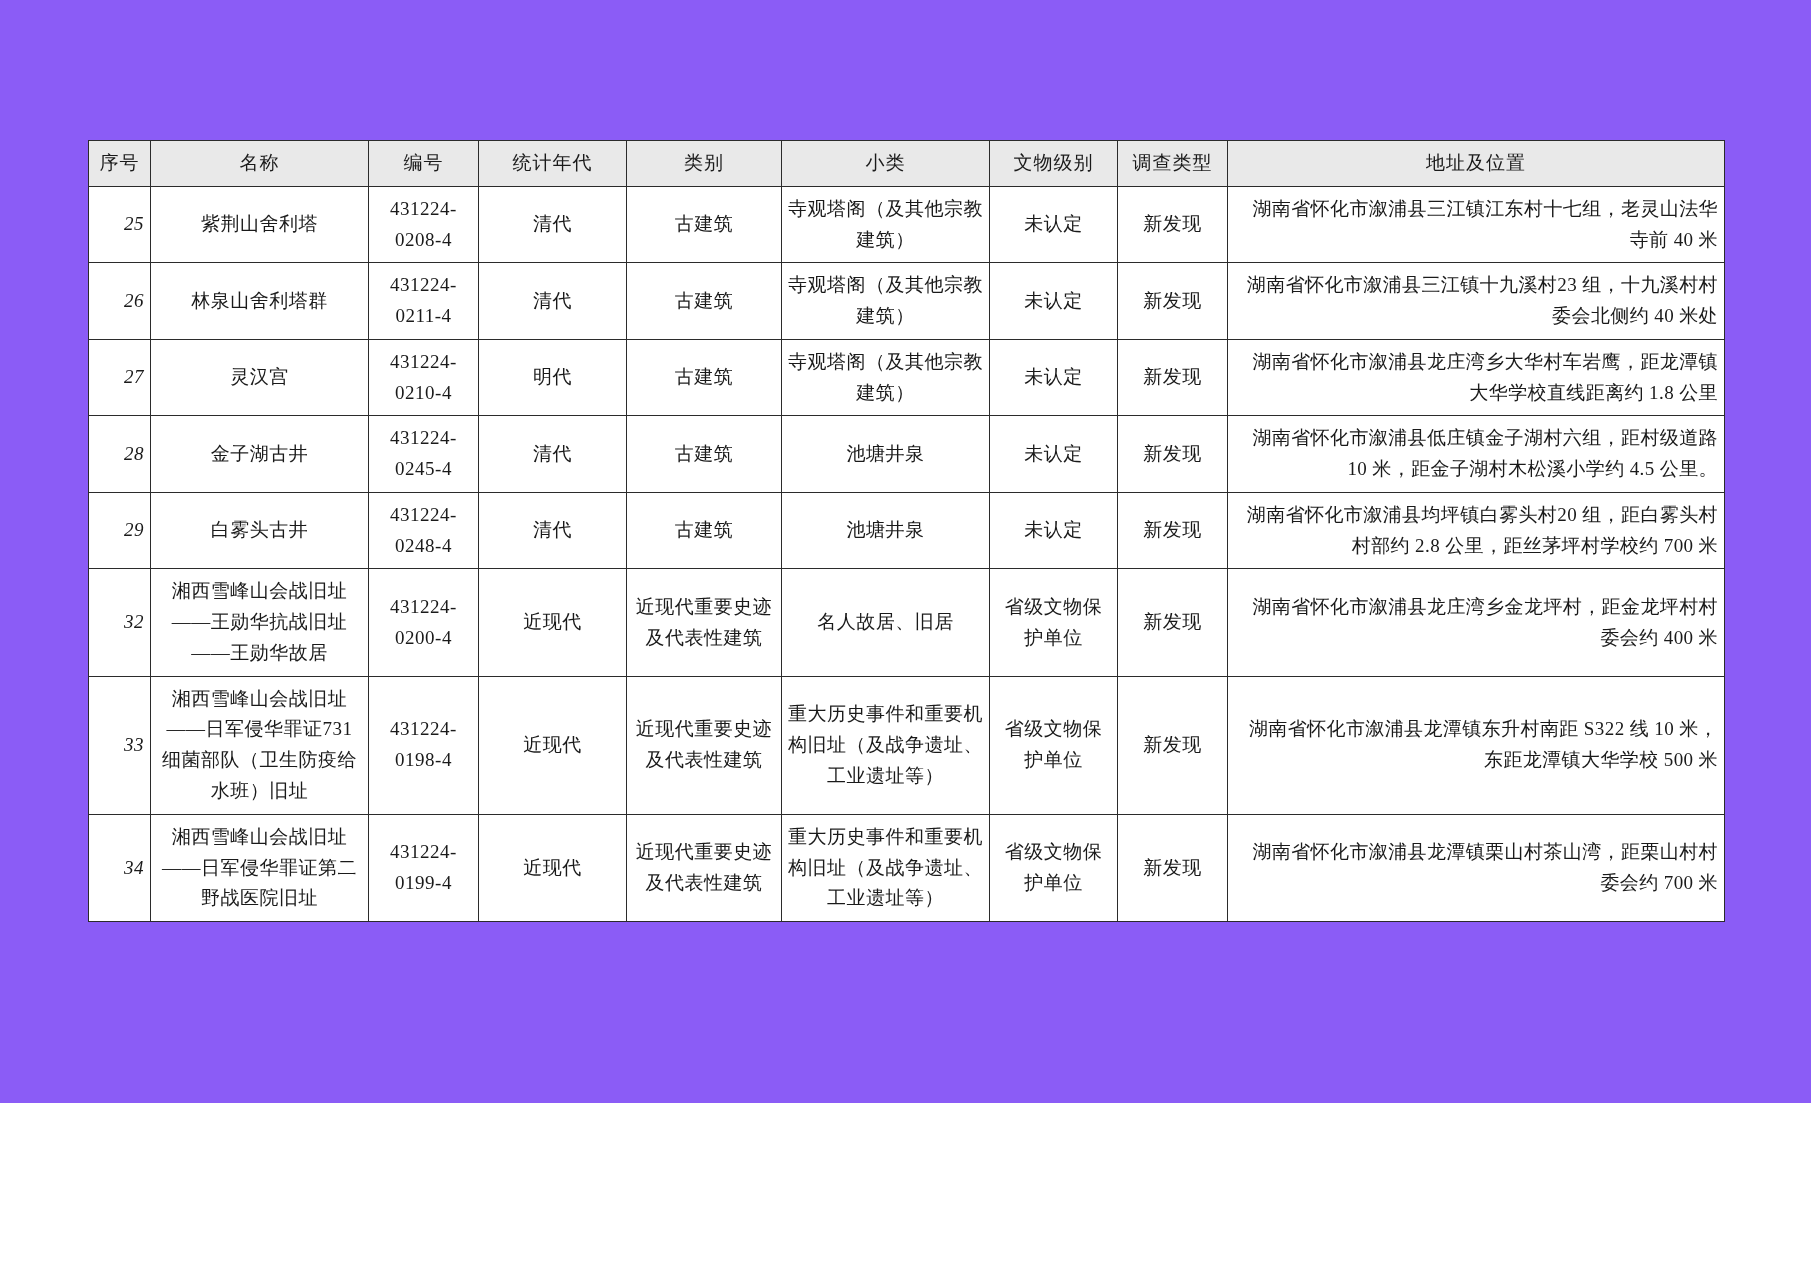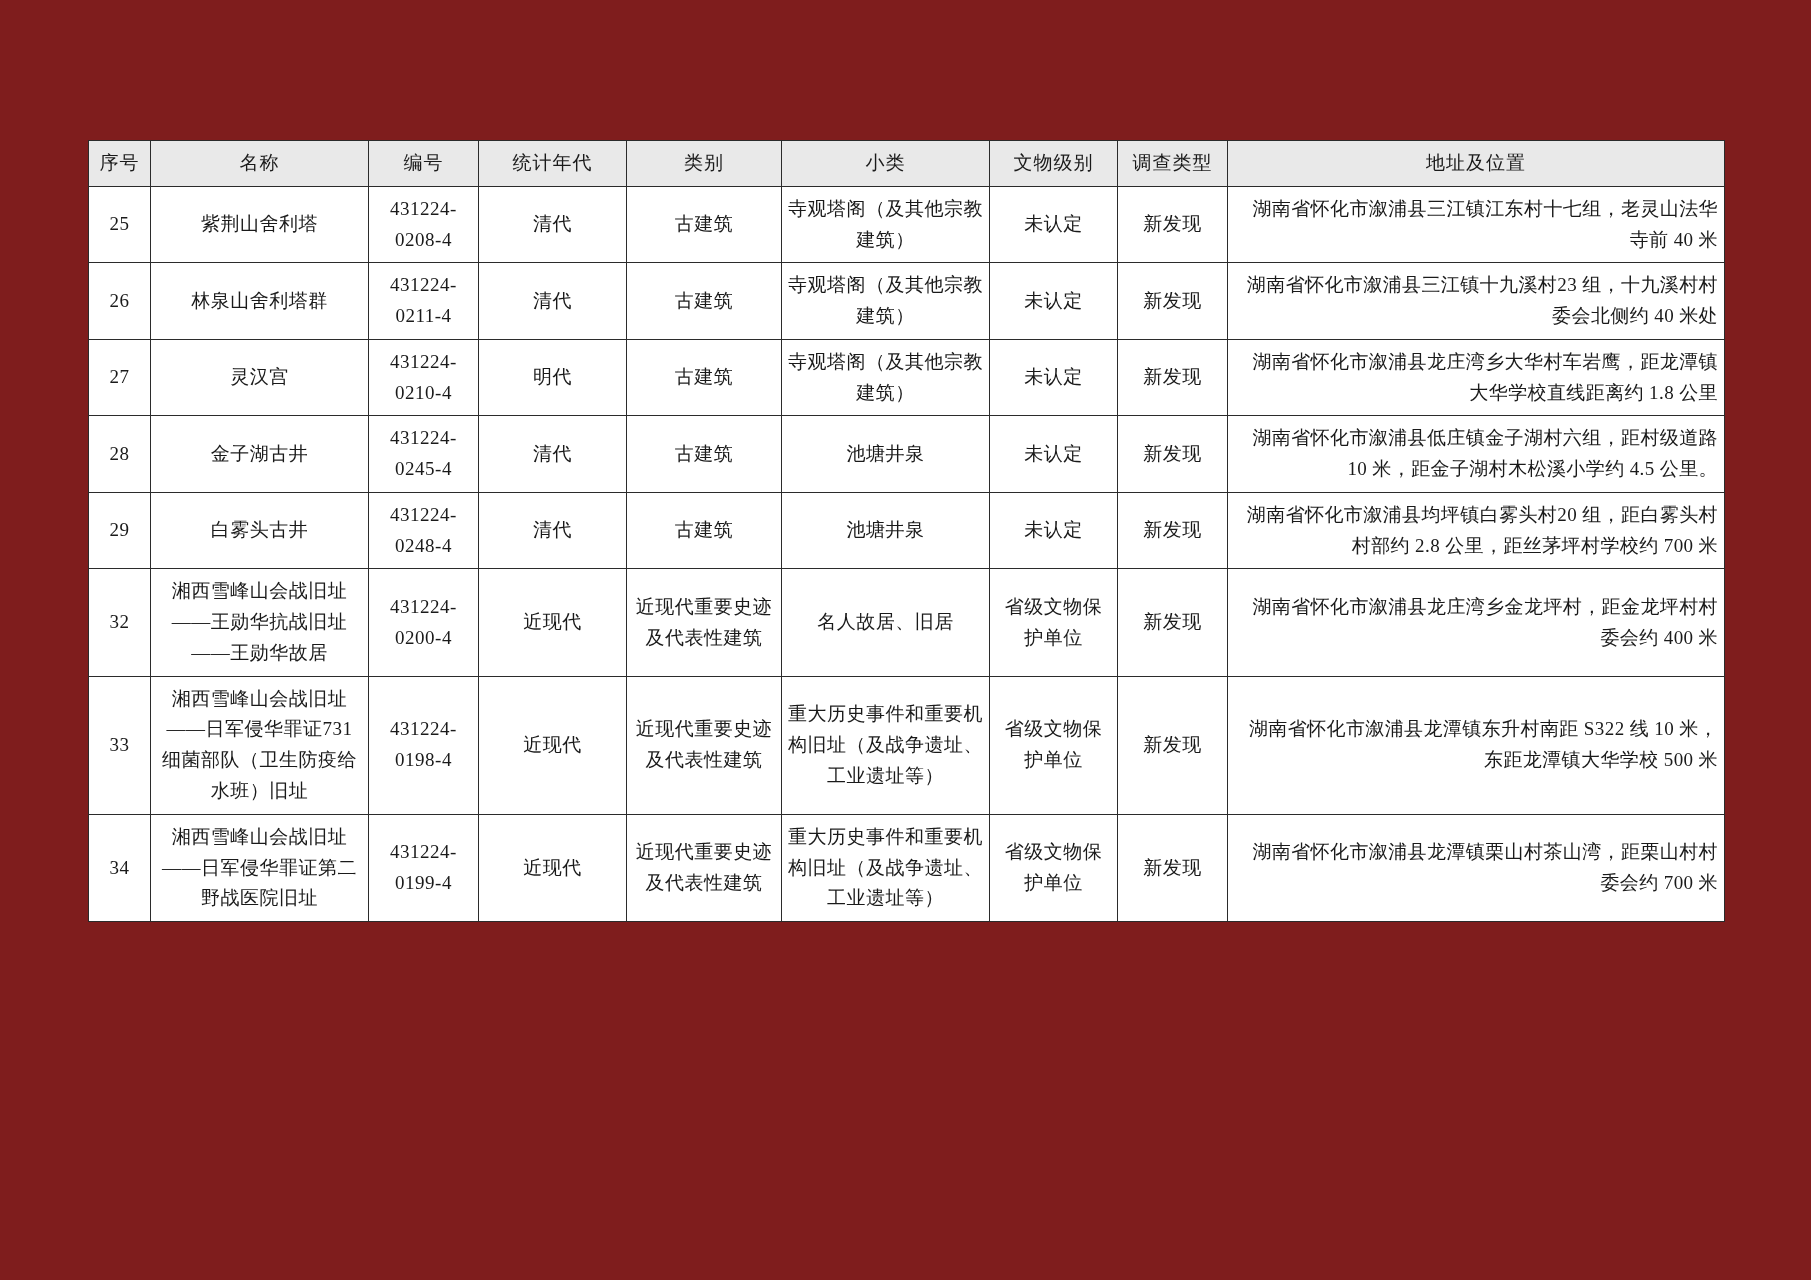--- a/index.html
+++ b/index.html
@@ -12,22 +12,22 @@
     height: 1280px;
     font-family: "Liberation Serif", "DejaVu Serif", serif;
     color: #1a1a1a;
     position: relative;
   }
   .page {
     position: absolute;
     left: 0;
     top: 0;
     width: 1811px;
-    height: 1280px;
-    background: #7f1d1d;
+    height: 1103px;
+    background: #8b5cf6;
   }
   .table-wrap {
     position: absolute;
     left: 88px;
     top: 140px;
     width: 1636px;
   }
   table.doc-table {
     border-collapse: collapse;
     width: 1636px;
@@ -44,23 +44,24 @@
     font-weight: normal;
   }
   thead th {
     text-align: center;
     background: #e9e9e9;
     font-size: 19.5px;
     padding: 9px 4px;
     letter-spacing: 1px;
   }
   td.c-num {
-    text-align: center;
+    text-align: right;
     font-family: "Liberation Serif", serif;
     letter-spacing: 0.5px;
+    font-style: italic;
   }
   td.c-name {
     text-align: center;
     letter-spacing: 0.5px;
   }
   td.c-code {
     text-align: center;
     letter-spacing: 0.5px;
     line-height: 1.55;
   }

